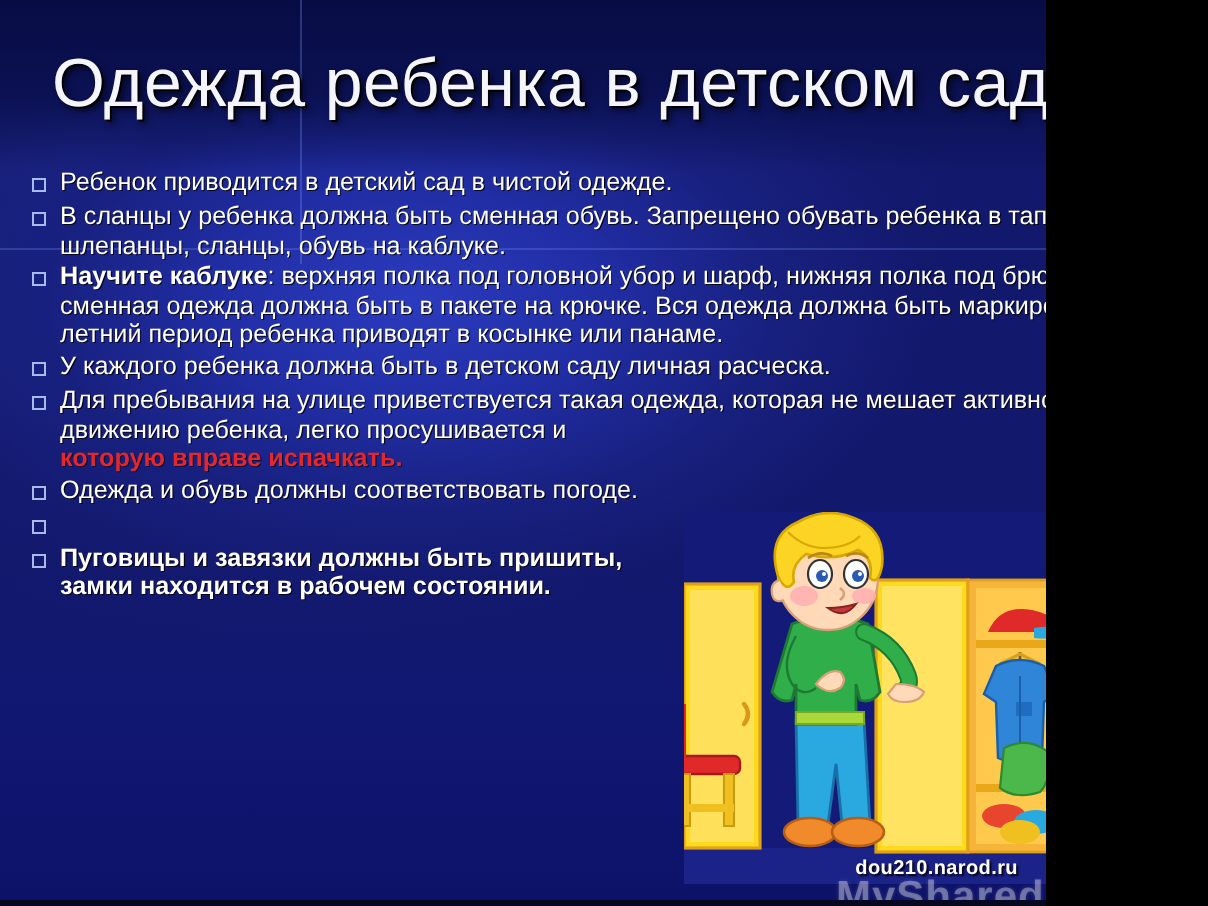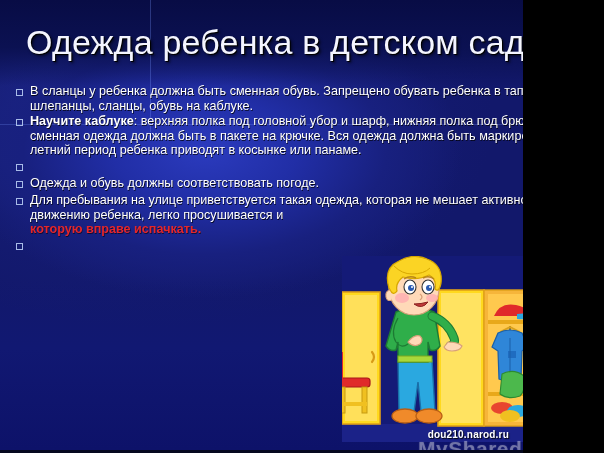--- a/index.html
+++ b/index.html
@@ -132,39 +132,48 @@
   <div class="bg-dark-top"></div>
   <div class="bg-dark-bottom"></div>
   <div class="seam"></div>
   <div class="seam2"></div>
 
   <div class="title">Одежда ребенка в детском саду</div>
 
   <div class="list" id="bullet-list">
       <div class="item">
         <div class="marker"><span></span></div>
+        <div class="body">Ребенок приводится в детский сад в чистой одежде.</div>
+      </div>
+      <div class="item">
+        <div class="marker"><span></span></div>
         <div class="body">В сланцы у ребенка должна быть сменная обувь. Запрещено обувать ребенка в тапочки, шлепанцы, сланцы, обувь на каблуке.</div>
       </div>
       <div class="item">
         <div class="marker"><span></span></div>
         <div class="body"><span class="lead">Научите каблуке</span>: верхняя полка под головной убор и шарф, нижняя полка под брюки и штаны, сменная одежда должна быть в пакете на крючке. Вся одежда должна быть маркирована. В летний период ребенка приводят в косынке или панаме.</div>
       </div>
       <div class="item">
         <div class="marker"><span></span></div>
+        <div class="body">У каждого ребенка должна быть в детском саду личная расческа.</div>
+      </div>
+      <div class="item">
+        <div class="marker"><span></span></div>
+        <div class="body">Для пребывания на улице приветствуется такая одежда, которая не мешает активному движению ребенка, легко просушивается и <span class="red">которую вправе испачкать.</span></div>
       </div>
       <div class="item narrow">
         <div class="marker"><span></span></div>
         <div class="body">Одежда и обувь должны соответствовать погоде.</div>
       </div>
-      <div class="item">
-        <div class="marker"><span></span></div>
-        <div class="body">Для пребывания на улице приветствуется такая одежда, которая не мешает активному движению ребенка, легко просушивается и <span class="red">которую вправе испачкать.</span></div>
-      </div>
       <div class="item narrow">
         <div class="marker"><span></span></div>
+      </div>
+      <div class="item narrow">
+        <div class="marker"><span></span></div>
+        <div class="body bold">Пуговицы и завязки должны быть пришиты, замки находится в рабочем состоянии.</div>
       </div>
     </div>
 
   <div class="art">
     <svg viewBox="0 0 262 186" xmlns="http://www.w3.org/2000/svg">
 
       <rect x="0" y="0" width="262" height="186" fill="#141a77"></rect>
 
       <rect x="0" y="168" width="262" height="18" fill="#1b2288"></rect>
 

